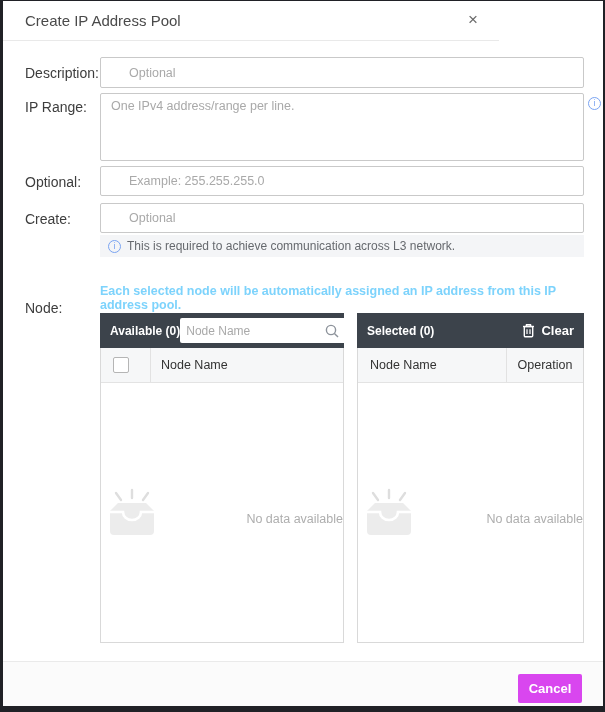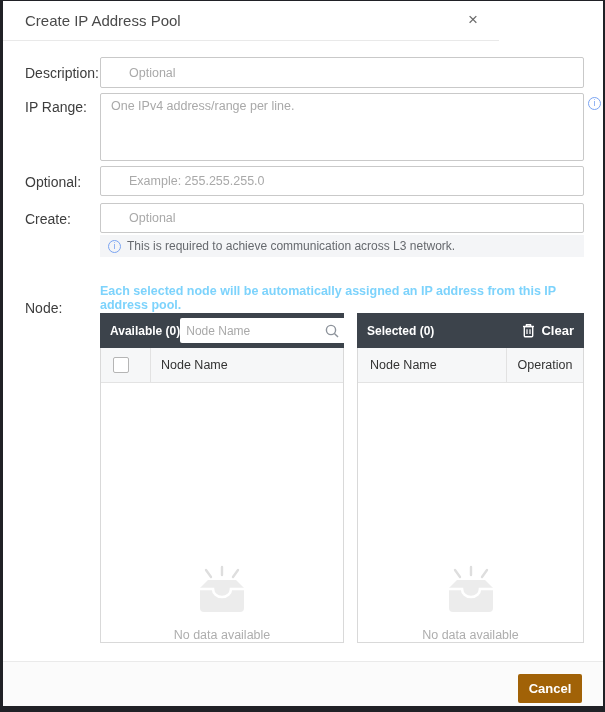--- a/index.html
+++ b/index.html
@@ -84,36 +84,36 @@
     background:#f6f7f8; border-bottom:1px solid #e3e3e3;
   }
   .th-label { position:absolute; top:10px; font-size:12.5px; color:#333; }
   .th-divider { position:absolute; top:0; bottom:0; width:1px; background:#e2e2e2; }
   .checkbox {
     position:absolute; left:12px; top:9px; width:16px; height:16px;
     border:1px solid #b5b5b5; border-radius:2px; background:#fff; cursor:pointer;
   }
   .panel-body {
     position:absolute; left:0; top:69px; right:0; bottom:0;
-    display:flex; flex-direction:column; align-items:center; justify-content:flex-end;
+    display:flex; flex-direction:row; align-items:center; justify-content:space-between;
     background:#fff;
   }
   .empty-text { margin-top:12px; font-size:12.5px; color:#aeaeae; }
   
   .dlg-footer {
     position:absolute; left:3px; top:661px; width:600px; height:45px;
     background:#fbfbfb; border-top:1px solid #eaeaea;
   }
   .btn {
     position:absolute; top:12px; height:29px; border:none; border-radius:2px;
     color:#fff; font-size:13px; font-weight:bold; cursor:pointer;
     font-family:"Liberation Sans", sans-serif;
   }
   .btn-ok { left:427px; width:78px; background:#28c06c;margin-top:42px; }
-  .btn-cancel { left:515px; width:64px; background:#a16207; }
+  .btn-cancel { left:515px; width:64px; background:#d946ef; }
 </style>
 </head>
 <body>
 
 <div class="screen">
   <div class="modal"></div>
 
   <div class="dlg-header">
     <div class="dlg-title">Create IP Address Pool</div>
     <div class="dlg-close">×</div>

